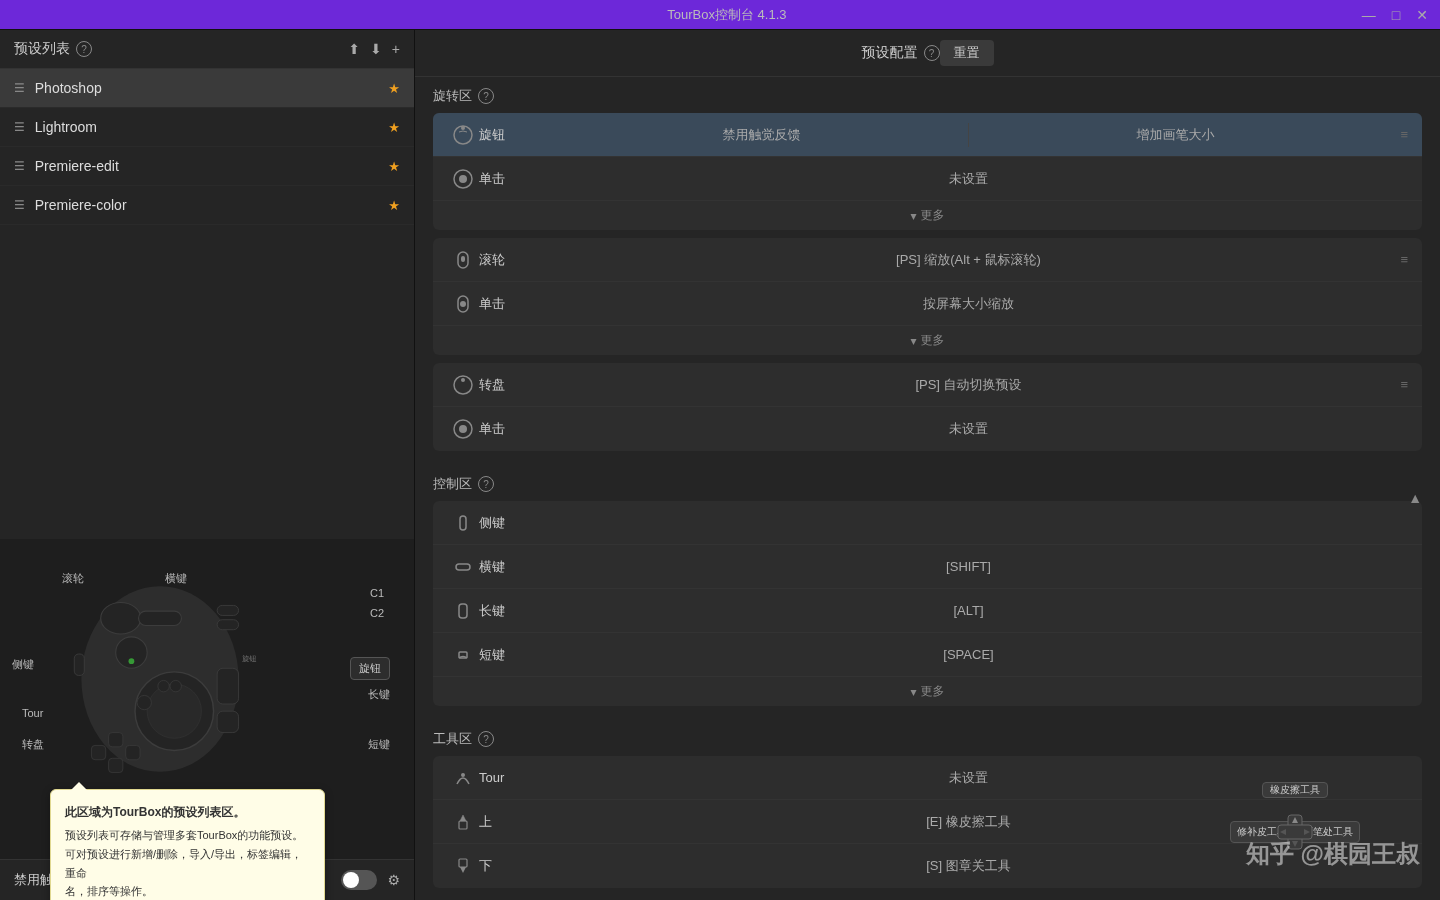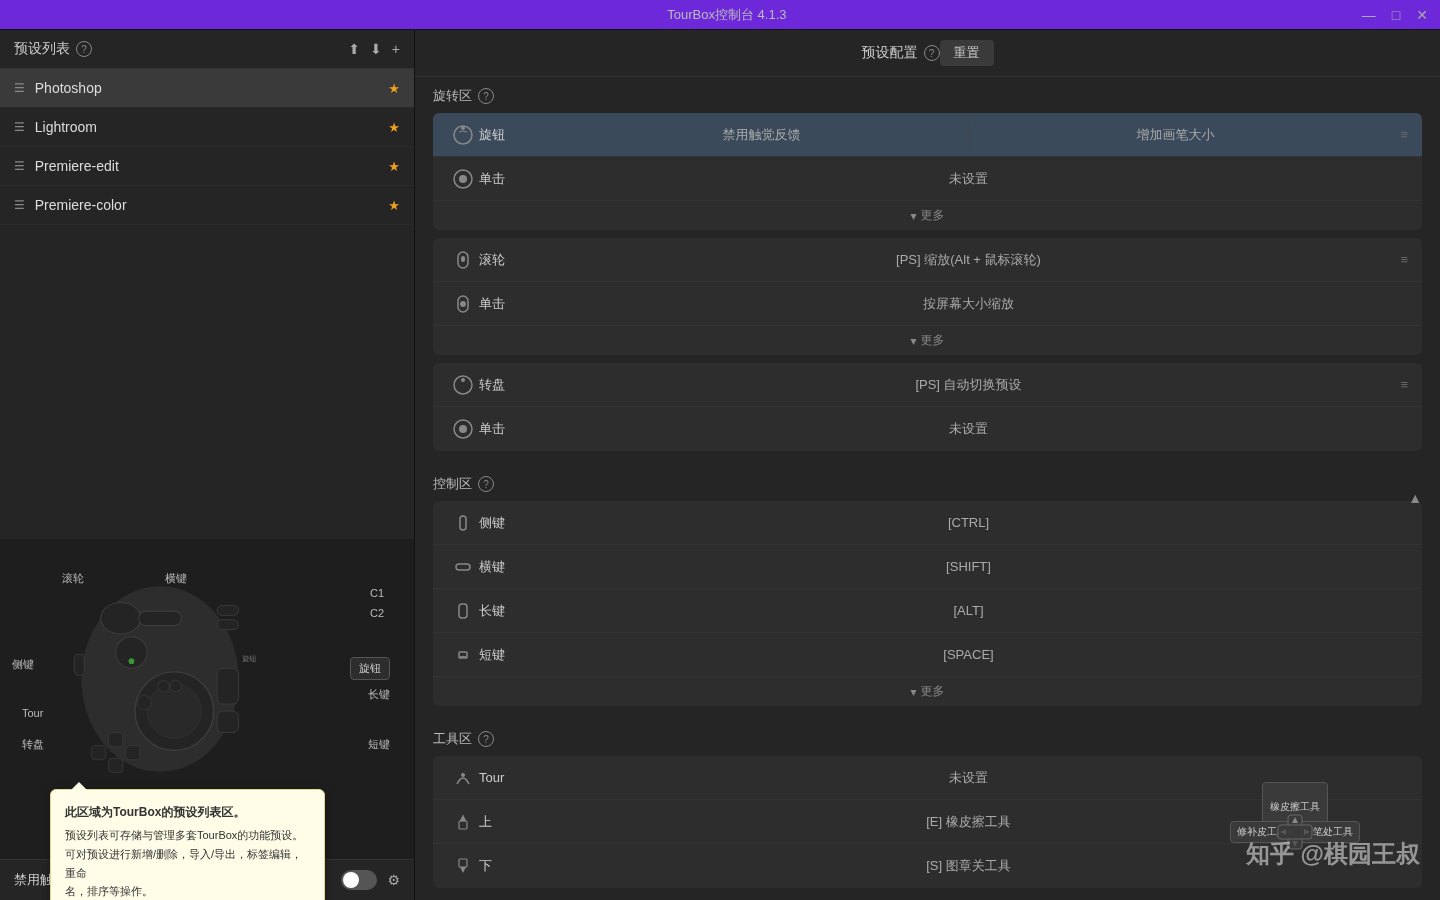--- a/index.html
+++ b/index.html
@@ -634,21 +634,20 @@
       </div>
       <div class="config-table">
 
         <div class="config-row">
           <div class="config-row-icon">
             <svg width="22" height="22" viewBox="0 0 22 22">
                 <rect x="8" y="4" width="6" height="14" rx="3" fill="none" stroke="#888" stroke-width="1.5"></rect>
               </svg>
           </div>
           <div class="config-row-name">侧键</div>
-          <div class="config-row-center">[CTRL]</div>
           <div class="config-row-settings"></div>
         </div>
 
         <div class="config-row">
           <div class="config-row-icon">
             <svg width="22" height="22" viewBox="0 0 22 22">
                 <rect x="4" y="8" width="14" height="6" rx="3" fill="none" stroke="#888" stroke-width="1.5"></rect>
               </svg>
           </div>
           <div class="config-row-name">横键</div>
@@ -729,21 +728,21 @@
           <div class="config-row-settings"></div>
         </div>
       </div>
     </div>
 
     <div style="position:relative;height:120px;margin-right:60px;">
       <div style="position:absolute;right:20px;bottom:20px;width:130px;height:100px;">
 
         <div style="position:relative;width:130px;height:100px;">
 
-          <div style="position:absolute;top:0;left:50%;transform:translateX(-50%);background:#3a3a3a;border:1px solid #555;padding:17px 7px;border-radius:4px;font-size:10px;color:#ccc;white-space:nowrap;">橡皮擦工具</div>
+          <div style="position:absolute;top:0;left:50%;transform:translateX(-50%);background:#3a3a3a;border:1px solid #555;padding:0 7px;border-radius:4px;font-size:10px;color:#ccc;white-space:nowrap;">橡皮擦工具</div>
 
           <div style="position:absolute;top:50%;left:0;transform:translateY(-50%);background:#3a3a3a;border:1px solid #555;padding:3px 6px;border-radius:4px;font-size:10px;color:#ccc;white-space:nowrap;">修补皮工具</div>
 
           <div style="position:absolute;top:50%;right:0;transform:translateY(-50%);background:#3a3a3a;border:1px solid #555;padding:3px 6px;border-radius:4px;font-size:10px;color:#ccc;white-space:nowrap;">画笔处工具</div>
 
           <svg style="position:absolute;top:50%;left:50%;transform:translate(-50%,-50%);" width="40" height="40" viewBox="0 0 40 40">
             <rect x="13" y="3" width="14" height="34" rx="3" fill="#3a3a3a" stroke="#666" stroke-width="1"></rect>
             <rect x="3" y="13" width="34" height="14" rx="3" fill="#3a3a3a" stroke="#666" stroke-width="1"></rect>
             <polygon points="20,5 17,11 23,11" fill="#888"></polygon>
             <polygon points="20,35 17,29 23,29" fill="#555"></polygon>

